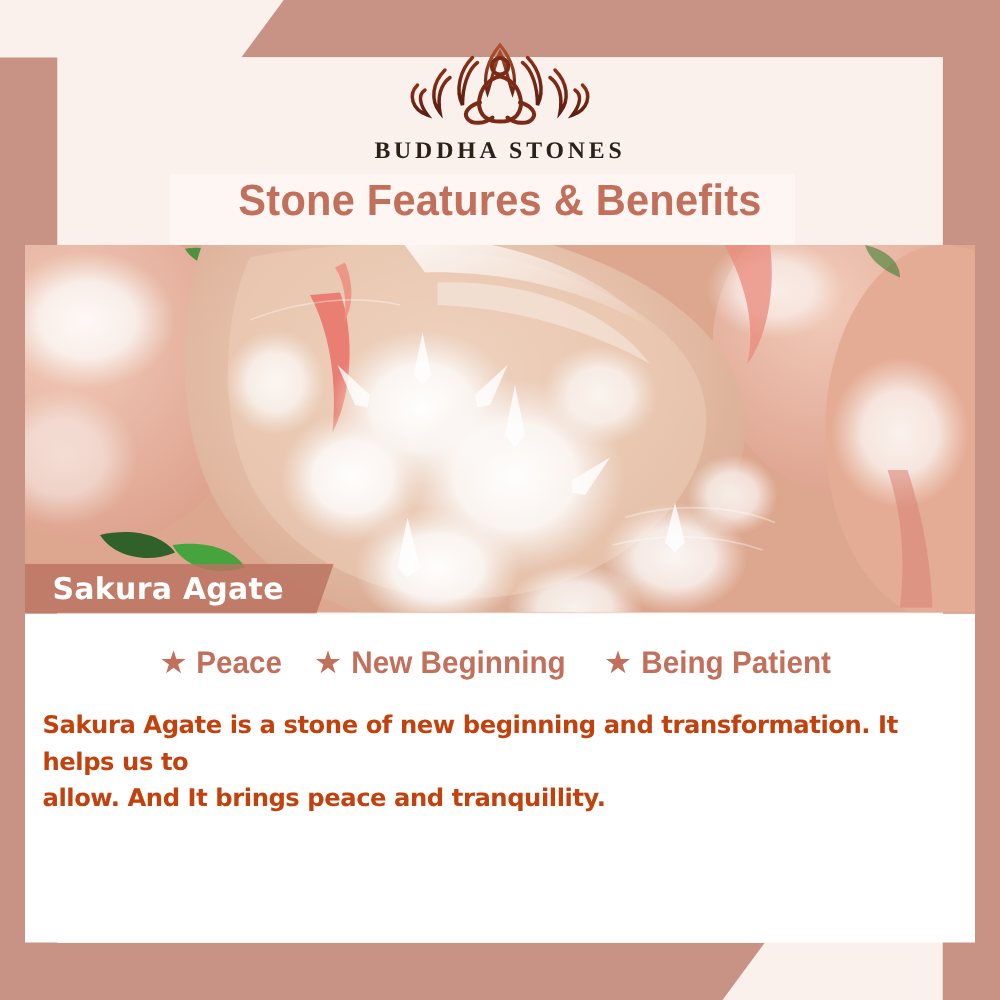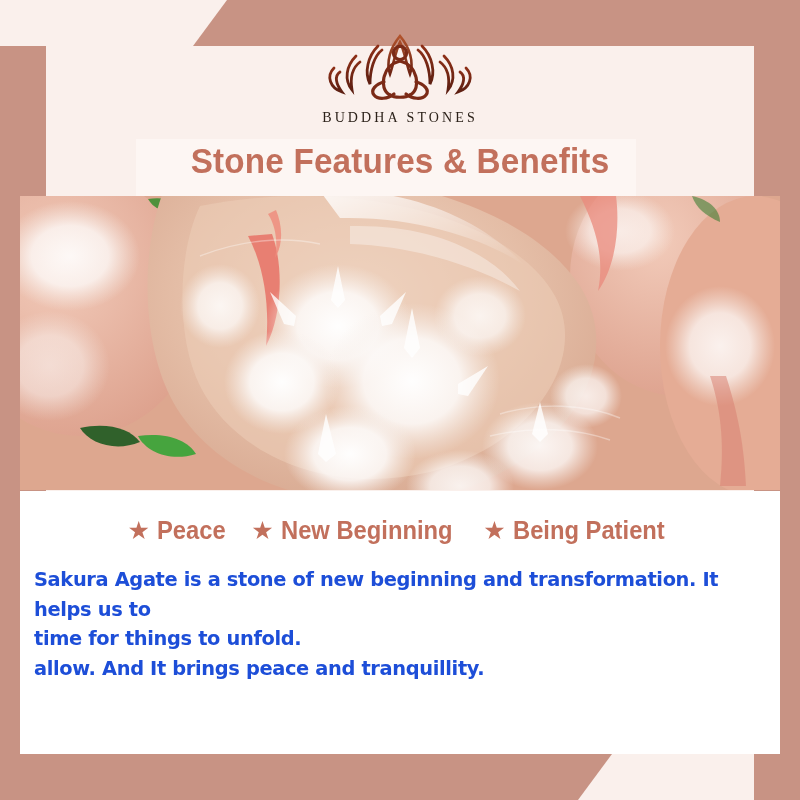--- a/index.html
+++ b/index.html
@@ -14,22 +14,22 @@
     clip-path:polygon(0 0,100% 0,100% 754px,100% 100%,0 100%);}
   .frame-bottom{position:absolute;bottom:0;left:0;width:612px;height:46px;background:#c89384;
     clip-path:polygon(0 0,100% 0,calc(100% - 34px) 100%,0 100%);}
   .frame-left{position:absolute;top:46px;left:0;width:46px;height:754px;background:#c89384;}
   .frame-inner{position:absolute;top:46px;left:46px;width:708px;height:708px;background:#faf0ec;}
 
   
   .logo-wrap{position:absolute;top:22px;left:0;width:800px;height:120px;
     display:flex;flex-direction:column;align-items:center;justify-content:flex-start;}
   .logo-mark{width:176px;height:86px;}
-  .logo-word{margin-top:2px;font-family:"Liberation Serif",serif;font-size:14px;
-    letter-spacing:3.1px;color:#2b2119;font-weight:400;white-space:nowrap;}
+  .logo-word{margin-top:2px;font-family:"Liberation Serif",serif;font-size:19px;
+    letter-spacing:3.1px;color:#2b2119;font-weight:700;white-space:nowrap;}
 
   
   .title-panel{position:absolute;top:139px;left:136px;width:500px;height:57px;background:#fdf6f3;}
   .title-text{position:absolute;top:141px;left:0;width:800px;text-align:center;
     font-family:"Liberation Sans Narrow","Liberation Sans",sans-serif;
     font-weight:bold;font-size:35px;color:#c2705c;letter-spacing:.2px;
     transform:scaleX(.95);transform-origin:center;}
 
   
   .photo{position:absolute;top:196px;left:20px;width:760px;height:294px;overflow:hidden;
@@ -49,21 +49,21 @@
   .features{position:absolute;top:516px;left:0;width:800px;display:flex;
     align-items:center;justify-content:center;gap:22px;}
   .feat{display:flex;align-items:center;gap:7px;}
   .feat .star{font-size:25px;color:#c2705c;line-height:1;}
   .feat .lbl{font-family:"Liberation Sans Narrow","Liberation Sans",sans-serif;
     font-weight:bold;font-size:25px;color:#c2705c;white-space:nowrap;transform:scaleX(.95);
     transform-origin:left center;}
 
   .body-text{position:absolute;top:565px;left:34px;width:736px;
     font-family:"DejaVu Sans",sans-serif;font-weight:bold;font-size:19.4px;
-    line-height:29.5px;color:#1d4ed8;letter-spacing:-.35px;}
+    line-height:29.5px;color:#c2410c;letter-spacing:-.35px;}
   .body-text p{margin:0;}
 </style>
 </head>
 <body>
 
 <div id="card">
 
   <div class="frame-top"></div>
   <div class="frame-right"></div>
   <div class="frame-bottom"></div>
@@ -183,37 +183,39 @@
       </g>
 
       <g stroke="#ffffff" stroke-width="1.4" opacity=".35" fill="none">
         <path d="M480 218 C520 206 566 208 600 222"></path>
         <path d="M470 240 C512 230 556 232 590 244"></path>
         <path d="M180 60 C220 44 264 40 300 48"></path>
       </g>
     </svg>
   </div>
 
+  <div class="stone-banner">
+    <span>Sakura Agate</span>
+  </div>
 
   <div class="content"></div>
 
   <div class="features">
     <div class="feat">
       <span class="star">★</span>
       <span class="lbl">Peace</span>
     </div>
     <div class="feat">
       <span class="star">★</span>
       <span class="lbl">New Beginning</span>
     </div>
     <div class="feat">
       <span class="star">★</span>
       <span class="lbl">Being Patient</span>
     </div>
   </div>
 
   <div class="body-text">
     <p>Sakura Agate is a stone of new beginning and transformation.  It helps us to</p>
-    <p>time for things to unfold.</p>
     <p>allow. And It brings peace and tranquillity.</p>
   </div>
 
 </div>
 
 </body></html>

